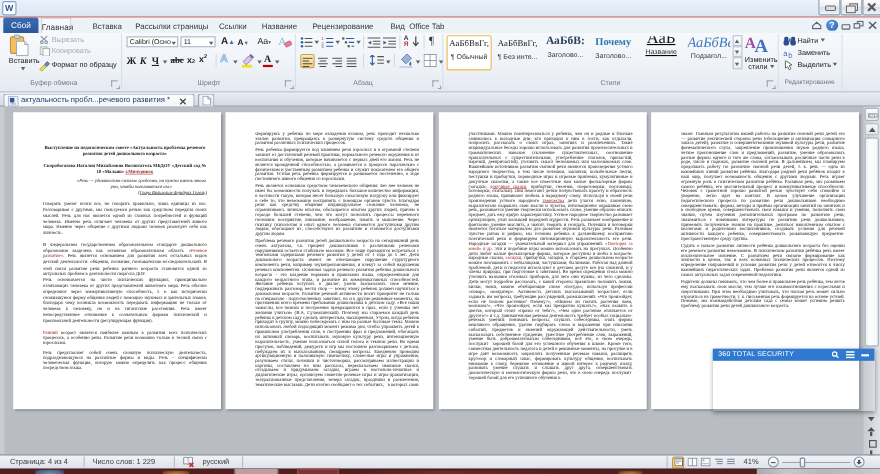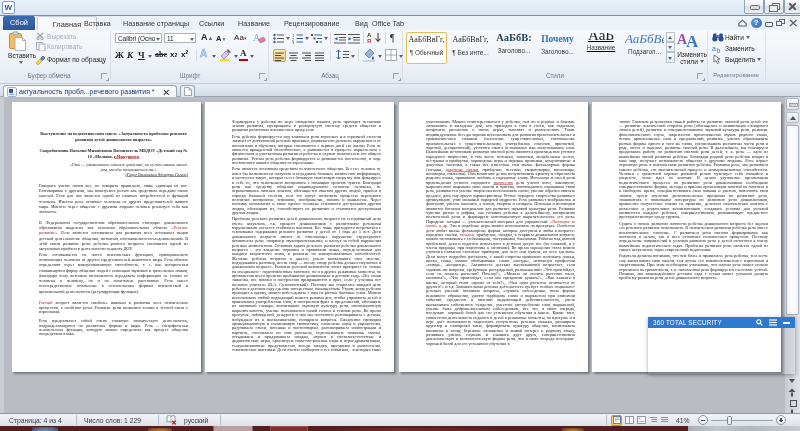--- a/index.html
+++ b/index.html
@@ -7,21 +7,21 @@
 
 #titlebar{left:0;top:0;width:800px;height:15px;background:linear-gradient(#eaf1fa,#dbe5f2);border-bottom:1px solid #e0695a;}
 #wicon{left:2px;top:1px;width:11px;height:11px;background:#fff;border:1px solid #7da0ce;border-radius:2px;}
 #wicon span{position:absolute;left:1.5px;top:1px;font-size:8px;font-weight:bold;color:#2b579a;}
 #title{left:20px;top:2.5px;font-size:8.4px;letter-spacing:0.22px;color:#3e4753;white-space:nowrap;}
 .wbtn{top:-1px;width:18px;height:13px;background:linear-gradient(#fdfdfe,#e9edf3 50%,#d8dfe9 50%,#eef1f6);border:1px solid #95a0ad;border-radius:0 0 2px 2px;color:#555;font-size:7px;text-align:center;line-height:13px;}
 
 #tabrow{left:0;top:16px;width:800px;height:14px;background:#edf1f8;}
 #filetab{left:3px;top:0px;width:32px;height:14px;background:linear-gradient(#3a6ab0,#2b579a);color:#fff;font-size:7.5px;text-align:center;line-height:14px;border-radius:2px 2px 0 0;}
 .rtab{top:0;height:14px;font-size:7.2px;color:#33373d;line-height:15px;}
-#activetab{left:37px;top:0px;width:60px;height:15px;background:#f6f8fb;border:1px solid #c3cedb;border-bottom:none;border-radius:2px 2px 0 0;color:#33373d;font-size:7.5px;text-align:center;line-height:15px;box-sizing:border-box;}
+#activetab{left:37px;top:0px;width:28px;height:15px;background:#f6f8fb;border:1px solid #c3cedb;border-bottom:none;border-radius:2px 2px 0 0;color:#33373d;font-size:7.5px;text-align:center;line-height:15px;box-sizing:border-box;}
 
 #ribbon{left:0;top:30px;width:800px;height:53px;background:linear-gradient(#f7f9fc,#eef2f7 60%,#e4eaf2);border-bottom:1px solid #c3cdd9;}
 .gsep{top:1px;width:1px;height:50px;background:#d9dfe8;}
 .glabel{top:42px;font-size:6.3px;color:#707a88;text-align:center;white-space:nowrap;}
 .rtxt{font-size:6.6px;color:#1e1e1e;white-space:nowrap;}
 .rtxt.gray{color:#a7adb6;}
 .combo{height:10px;background:#fff;border:1px solid #aab4c1;font-size:6.4px;color:#222;line-height:10px;padding-left:2px;box-sizing:border-box;}
 .da{width:0;height:0;border-left:2.5px solid transparent;border-right:2.5px solid transparent;border-top:3px solid #5a646f;}
 .launcher{position:absolute;top:43px;width:5px;height:5px;border-left:1px solid #98a3b0;border-top:1px solid #98a3b0;}
 .launcher:after{content:"";position:absolute;right:-2px;bottom:-2px;width:2.5px;height:2.5px;border-right:1.2px solid #98a3b0;border-bottom:1.2px solid #98a3b0;}
@@ -61,21 +61,21 @@
   <div class="abs wbtn" style="left:784px;width:15px;">
       <svg width="9" height="9" style="position:absolute;left:3px;top:2px;">
         <path d="M1.2 1.2 L7.8 7.8 M7.8 1.2 L1.2 7.8" stroke="#5a5a5a" stroke-width="2"></path>
       </svg>
     </div>
 </div>
 <div id="tabrow" class="abs">
   <div class="abs" id="filetab">Сбой</div>
   <div class="abs" id="activetab">Главная</div>
   <div class="abs rtab" style="left:84px;">Вставка</div>
-  <div class="abs rtab" style="left:123px;">Название страницы</div>
+  <div class="abs rtab" style="left:123px;">Рассылки страницы</div>
   <div class="abs rtab" style="left:199px;">Ссылки</div>
   <div class="abs rtab" style="left:238px;">Название</div>
   <div class="abs rtab" style="left:284px;">Рецензирование</div>
   <div class="abs rtab" style="left:355px;">Вид</div>
   <div class="abs rtab" style="left:372px;">Office Tab</div>
   <svg class="abs" style="left:738px;top:3px;" width="9" height="8">
       <path d="M0.8 4.5 L4.5 1.2 L8.2 4.5 L8.2 7 L0.8 7Z" fill="none" stroke="#5a6470" stroke-width="1.1"></path>
     </svg>
   <div class="abs" style="left:751px;top:1.5px;width:10.5px;height:10.5px;border-radius:50%;background:radial-gradient(circle at 35% 30%,#5c9bdc,#2a66b2);color:#fff;font-size:8px;font-weight:bold;text-align:center;line-height:10.5px;">?</div>
   <div class="abs" style="left:764px;top:3px;width:8px;height:7px;">

